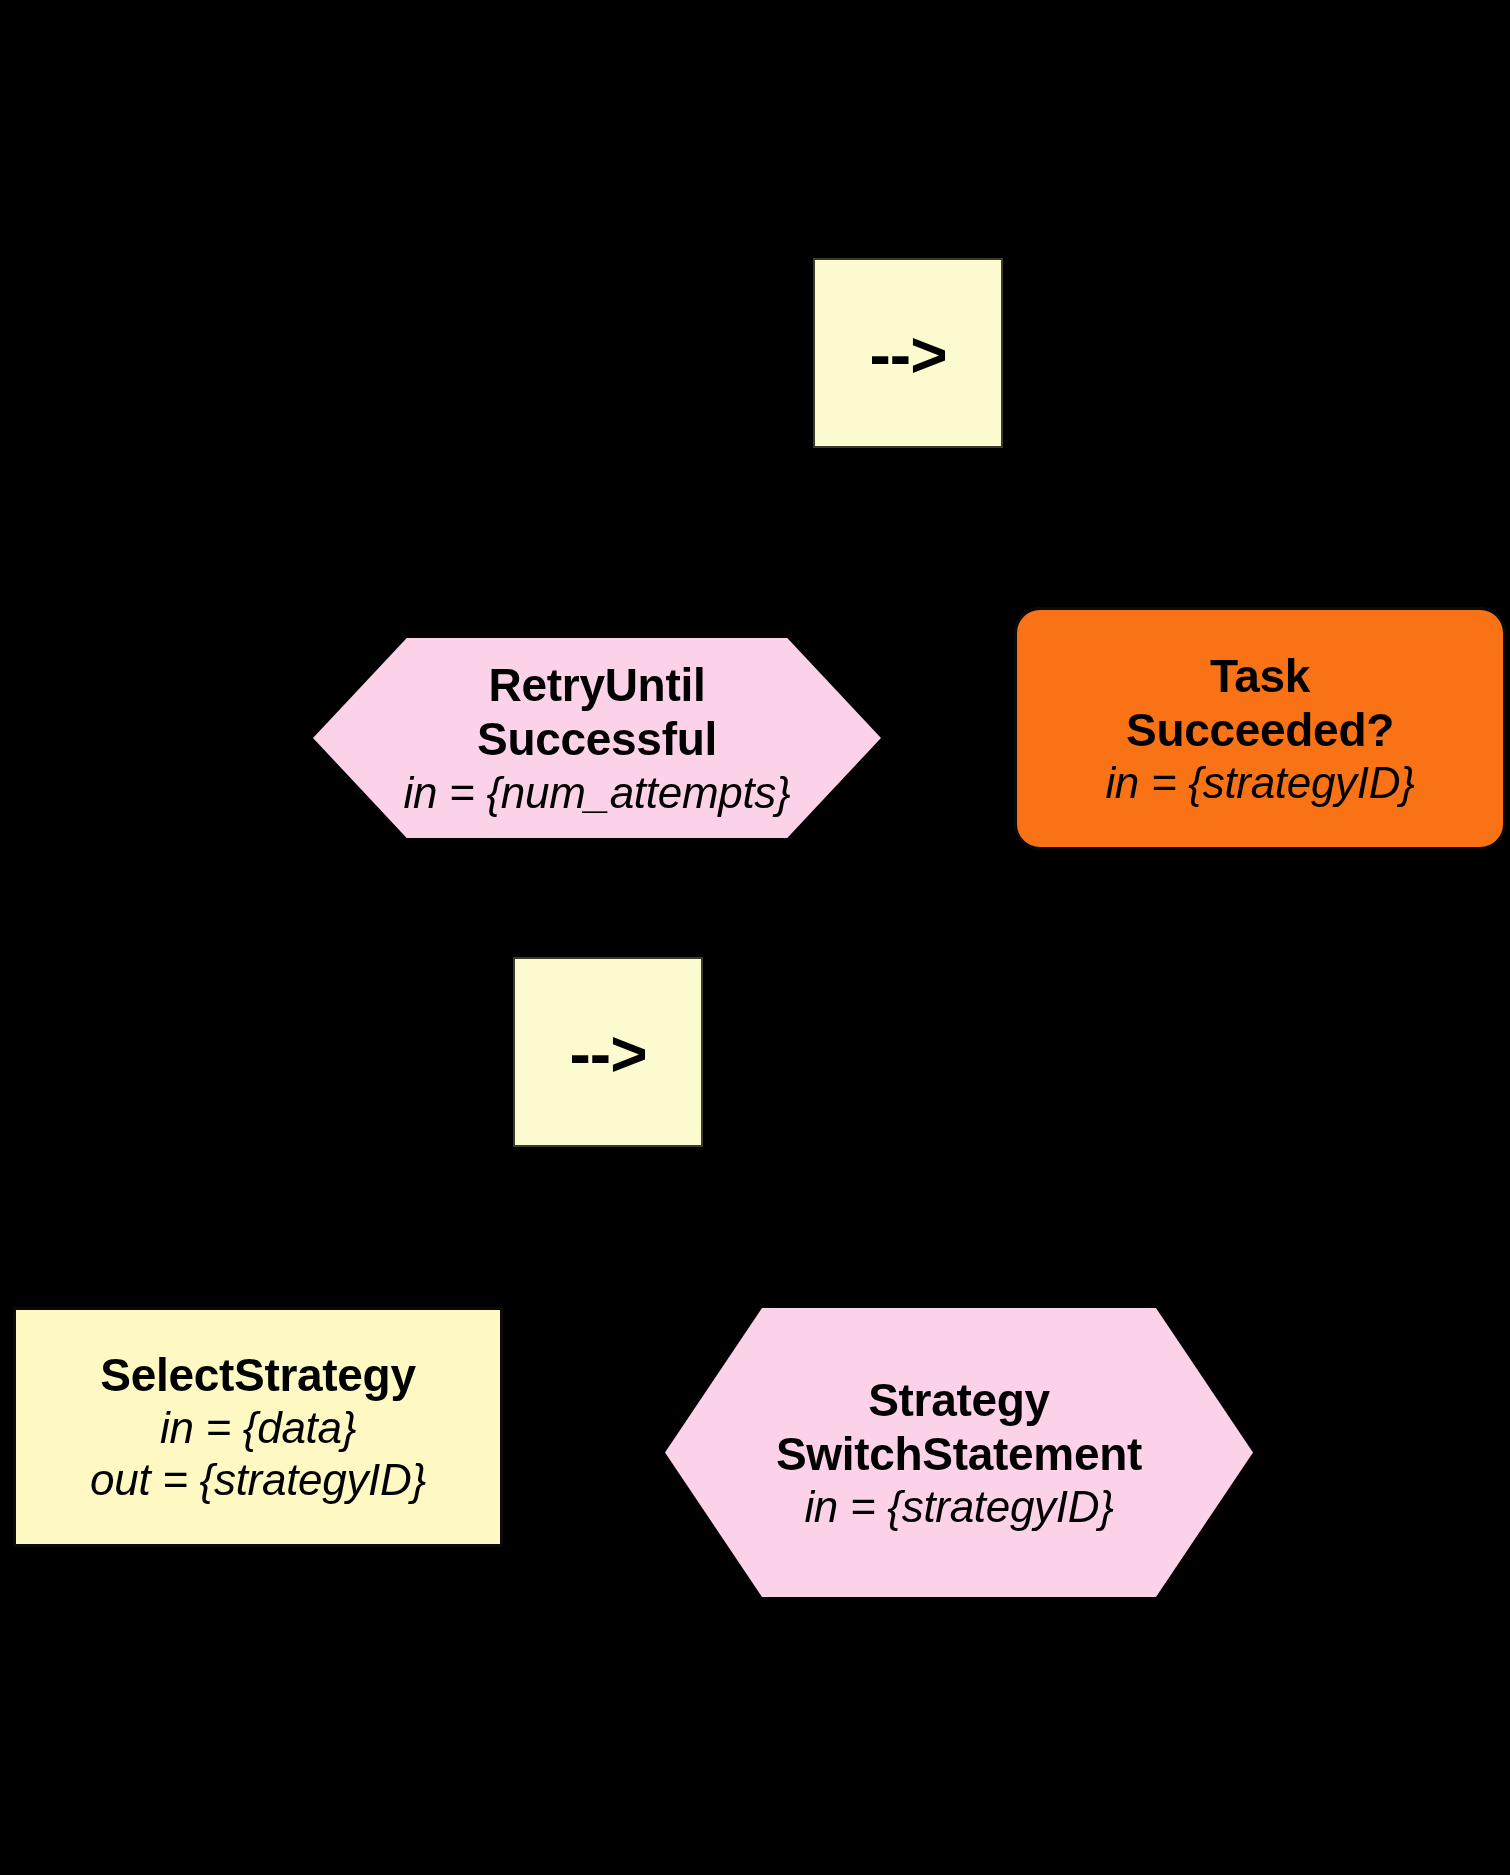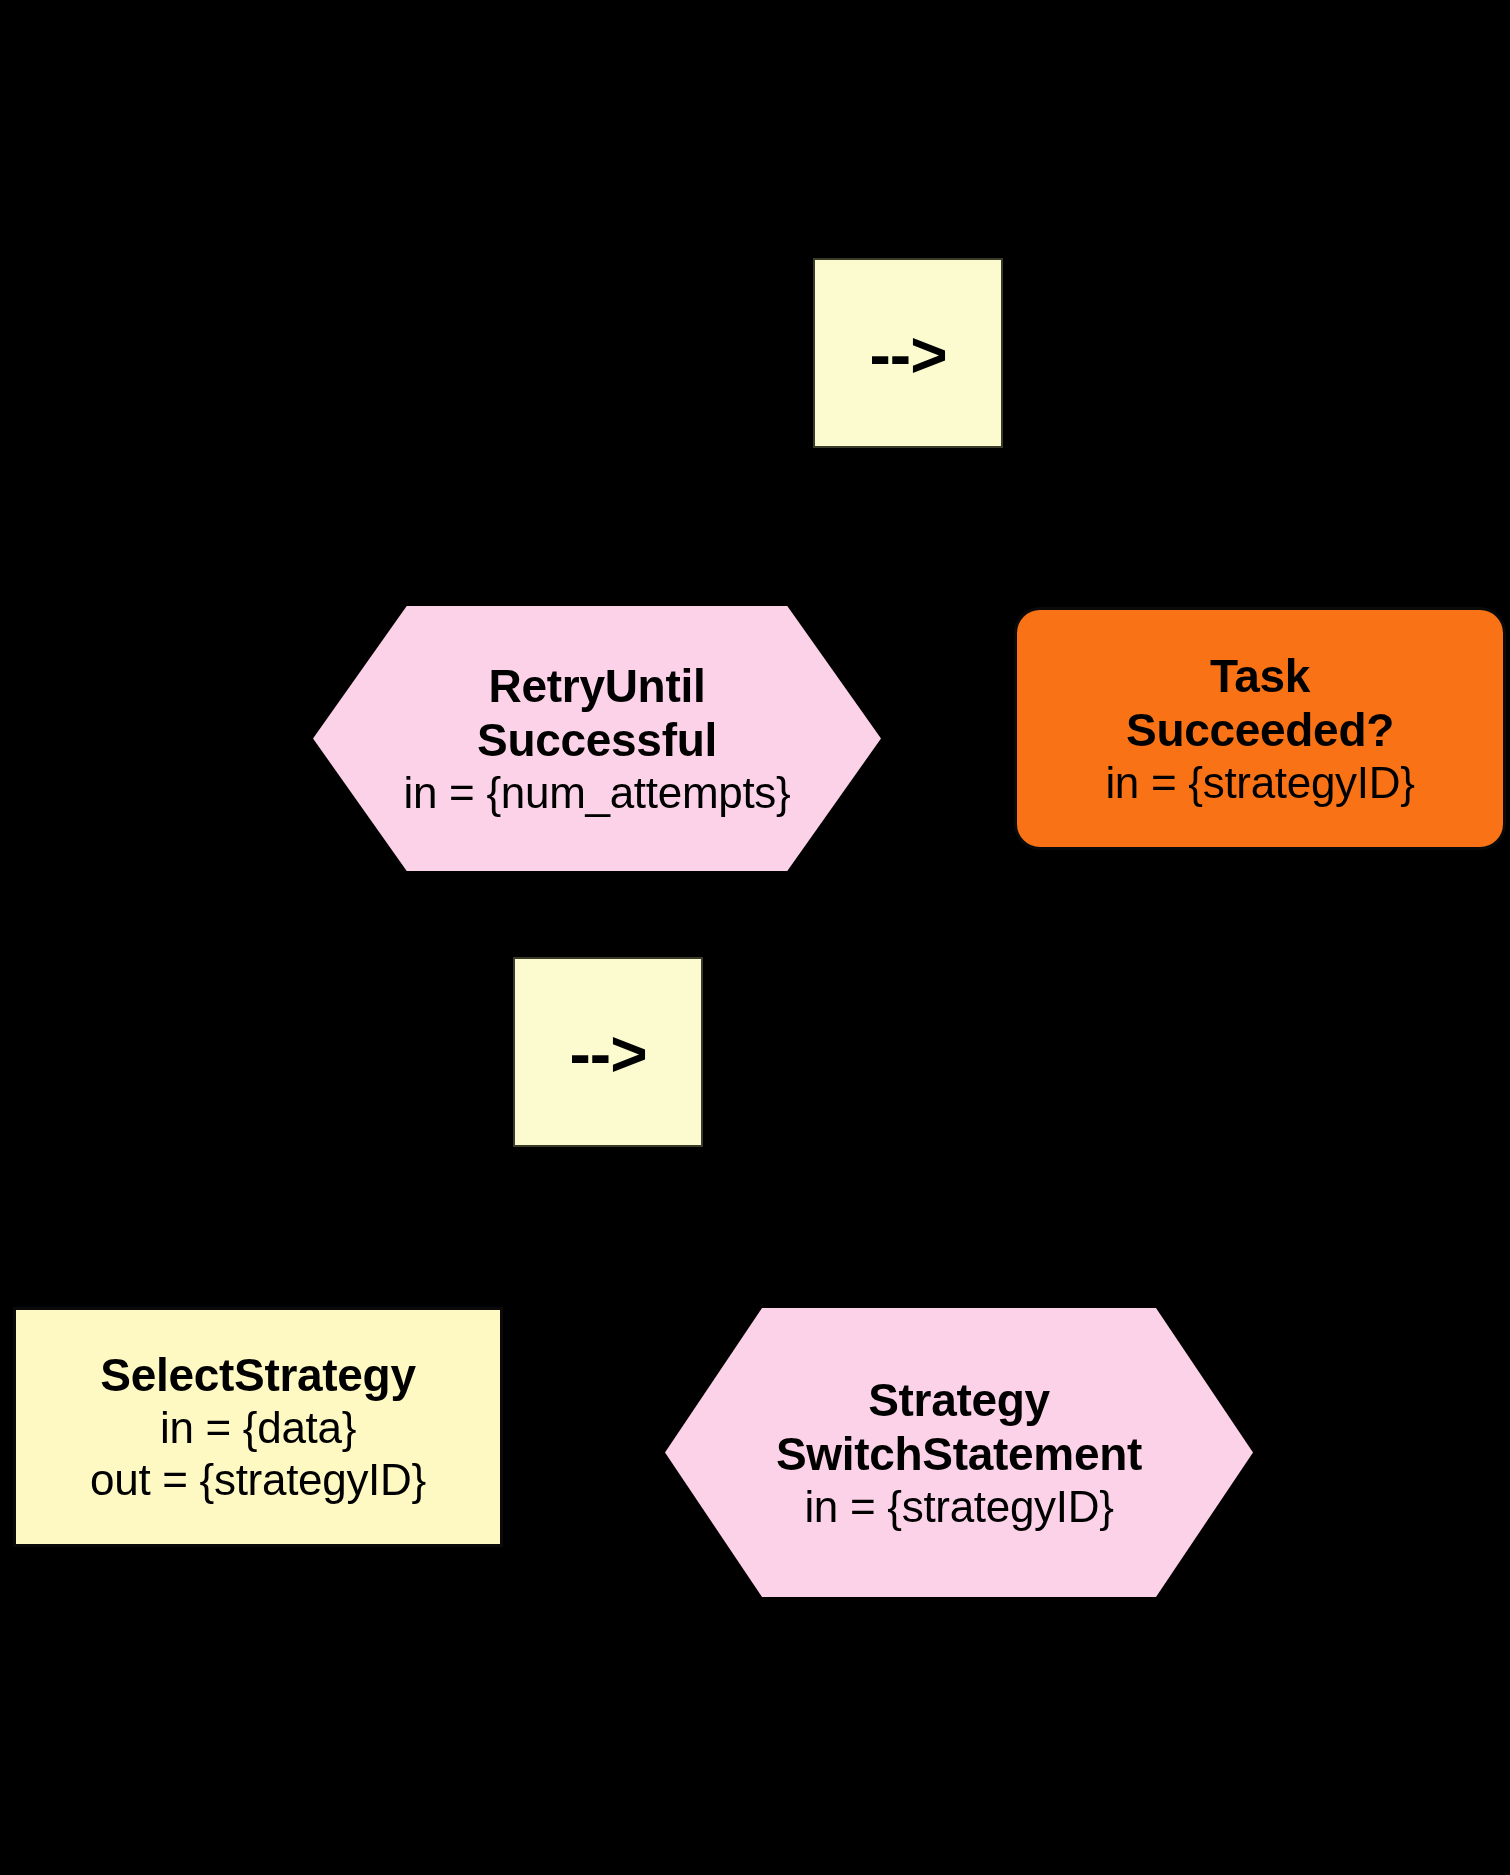--- a/index.html
+++ b/index.html
@@ -32,20 +32,21 @@
   }
   .line-bold {
     display: block;
     font-weight: bold;
     font-size: 46px;
     letter-spacing: -0.3px;
     white-space: nowrap;
   }
   .line-italic {
     display: block;
+    font-style: italic;
     font-size: 44px;
     letter-spacing: -0.3px;
     white-space: nowrap;
   }
 
   
   .note-box {
     position: absolute;
     background: #fbfbcf;
     border: 2px solid #3a3a28;
@@ -97,21 +98,21 @@
 <body>
 
 <div id="canvas">
 
   " note ===== --&gt;
   <div class="note-box" style="left:813px; top:258px; width:190px; height:190px;">
     <span class="note-label">--&gt;</span>
   </div>
 
   
-  <div class="hex-box" style="left:313px; top:606px; width:568px; height:265px;">
+  <div class="hex-box" style="left:313px; top:638px; width:568px; height:200px;">
     <div class="hex-shape"></div>
     <div class="node-text">
       <span class="line-bold">RetryUntil</span>
       <span class="line-bold">Successful</span>
       <span class="line-italic">in = {num_attempts}</span>
     </div>
   </div>
 
   
   <div class="rounded-box" style="left:1014px; top:607px; width:492px; height:243px;">

